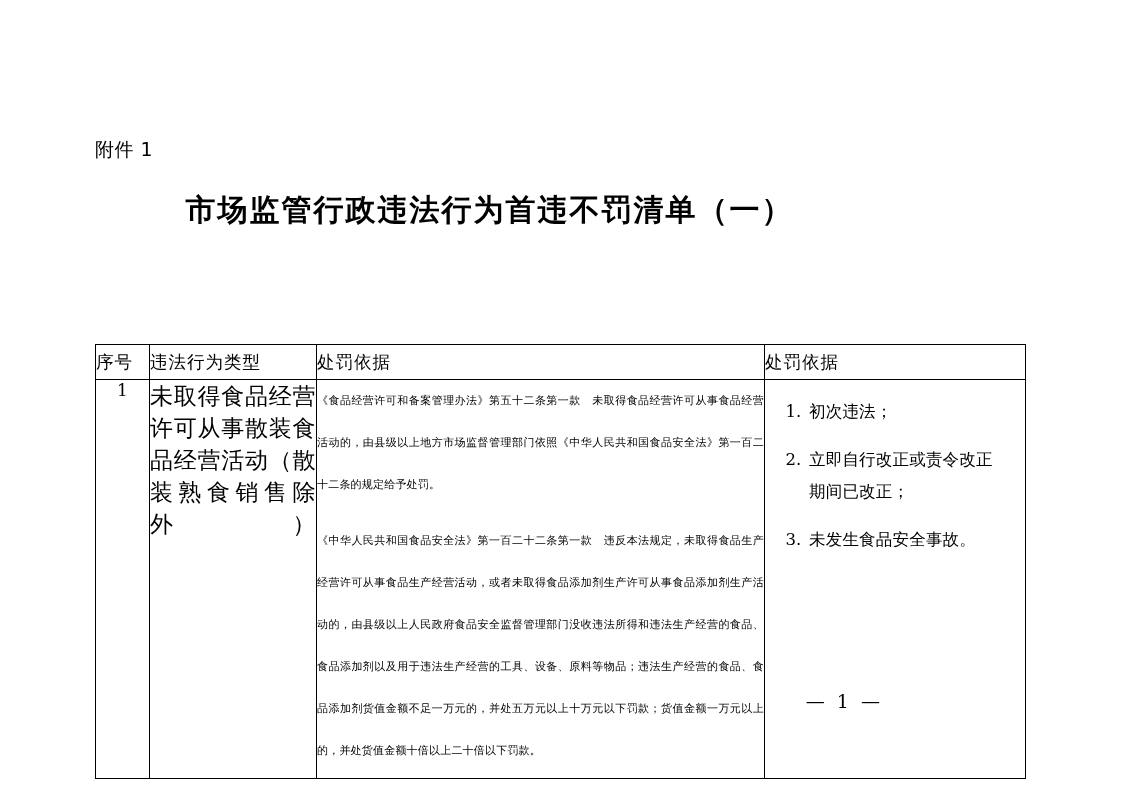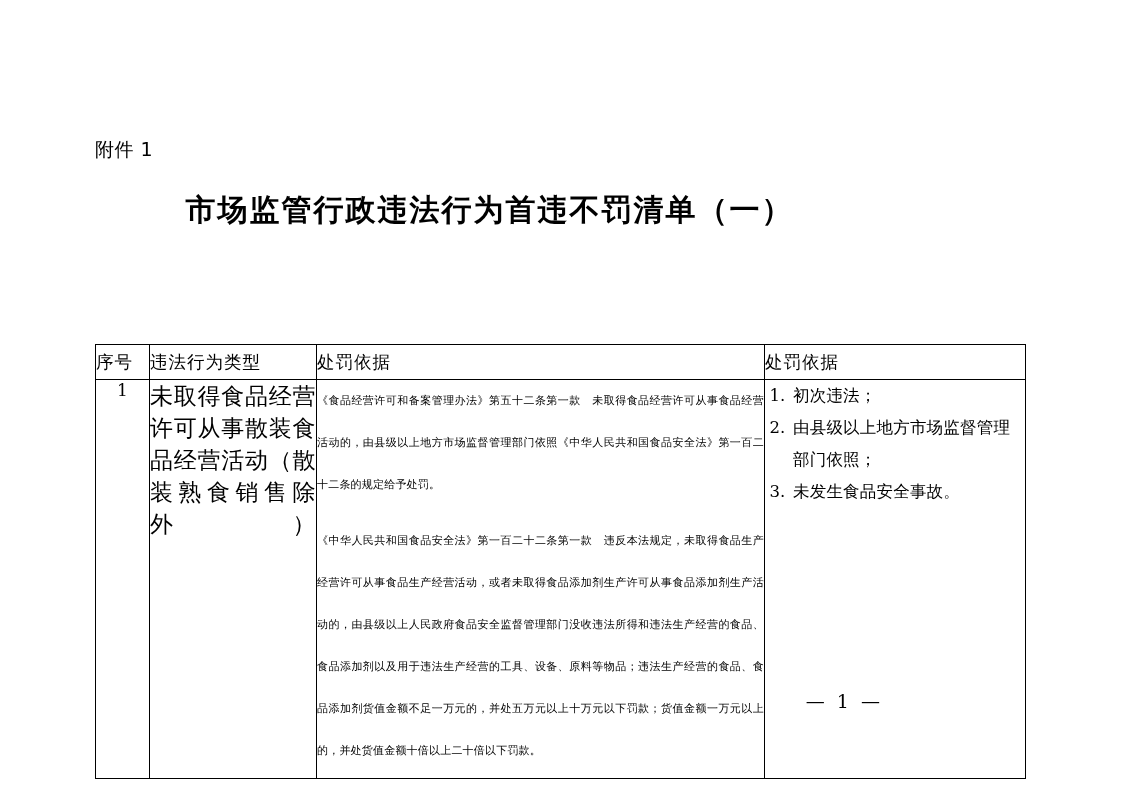--- a/index.html
+++ b/index.html
@@ -116,21 +116,21 @@
     line-height: 32px;
     padding: 8px 10px 8px 14px;
     letter-spacing: 0.2px;
   }
   td.cell-cond ol {
     margin: 0;
     padding-left: 26px;
     list-style: decimal;
   }
   td.cell-cond li {
-    margin: 0;
+    margin: 16px;
     padding-left: 2px;
   }
   .page-number {
     position: absolute;
     right: 96px;
     top: 690px;
     font-size: 19px;
     letter-spacing: 3px;
     font-family: "DejaVu Serif", "Liberation Serif", serif;
   }
@@ -164,21 +164,21 @@
       <tr>
         <td class="cell-no">1</td>
         <td class="cell-type">未取得食品经营许可从事散装食品经营活动（散装熟食销售除外）</td>
         <td class="cell-basis">
           <p>《食品经营许可和备案管理办法》第五十二条第一款　未取得食品经营许可从事食品经营活动的，由县级以上地方市场监督管理部门依照《中华人民共和国食品安全法》第一百二十二条的规定给予处罚。</p>
           <p>《中华人民共和国食品安全法》第一百二十二条第一款　违反本法规定，未取得食品生产经营许可从事食品生产经营活动，或者未取得食品添加剂生产许可从事食品添加剂生产活动的，由县级以上人民政府食品安全监督管理部门没收违法所得和违法生产经营的食品、食品添加剂以及用于违法生产经营的工具、设备、原料等物品；违法生产经营的食品、食品添加剂货值金额不足一万元的，并处五万元以上十万元以下罚款；货值金额一万元以上的，并处货值金额十倍以上二十倍以下罚款。</p>
         </td>
         <td class="cell-cond">
           <ol>
             <li>初次违法；</li>
-            <li>由县级以上地方市场监督管理部门依照；</li>
+            <li>立即自行改正或责令改正期间已改正；</li>
             <li>未发生食品安全事故。</li>
           </ol>
         </td>
       </tr>
     </tbody>
   </table>
 
   <div class="page-number">— 1 —</div>
 
 </div>

